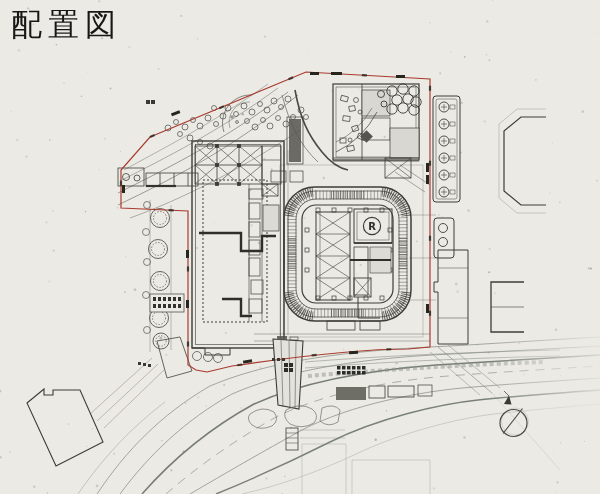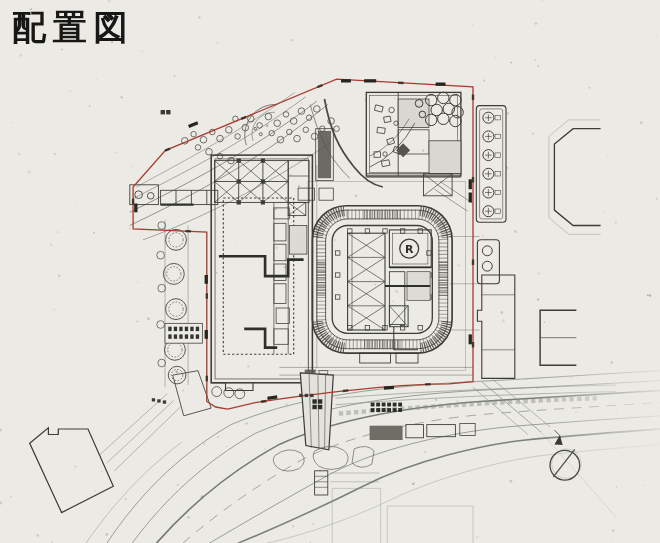--- a/index.html
+++ b/index.html
@@ -6,21 +6,21 @@
   .sheet{
     position:relative;
     width:600px;height:494px;
     background:var(--paper,#eceae5);
     overflow:hidden;
     font-family:"Liberation Sans","DejaVu Sans",sans-serif;
   }
   .sheet > svg{position:absolute;left:0;top:0;}
   .drawing-title{
     position:absolute;left:11px;top:4px;margin:0;
-    font-size:31px;font-weight:700;letter-spacing:6px;
+    font-size:31px;font-weight:400;letter-spacing:6px;
     color:#171715;z-index:2;
     font-family:"Liberation Sans","DejaVu Sans",sans-serif;
     text-align:center;
   }
   .helipad-r{font-family:"DejaVu Sans",sans-serif;font-weight:bold;}
 </style>
 </head>
 <body>
 
 <div class="sheet">

